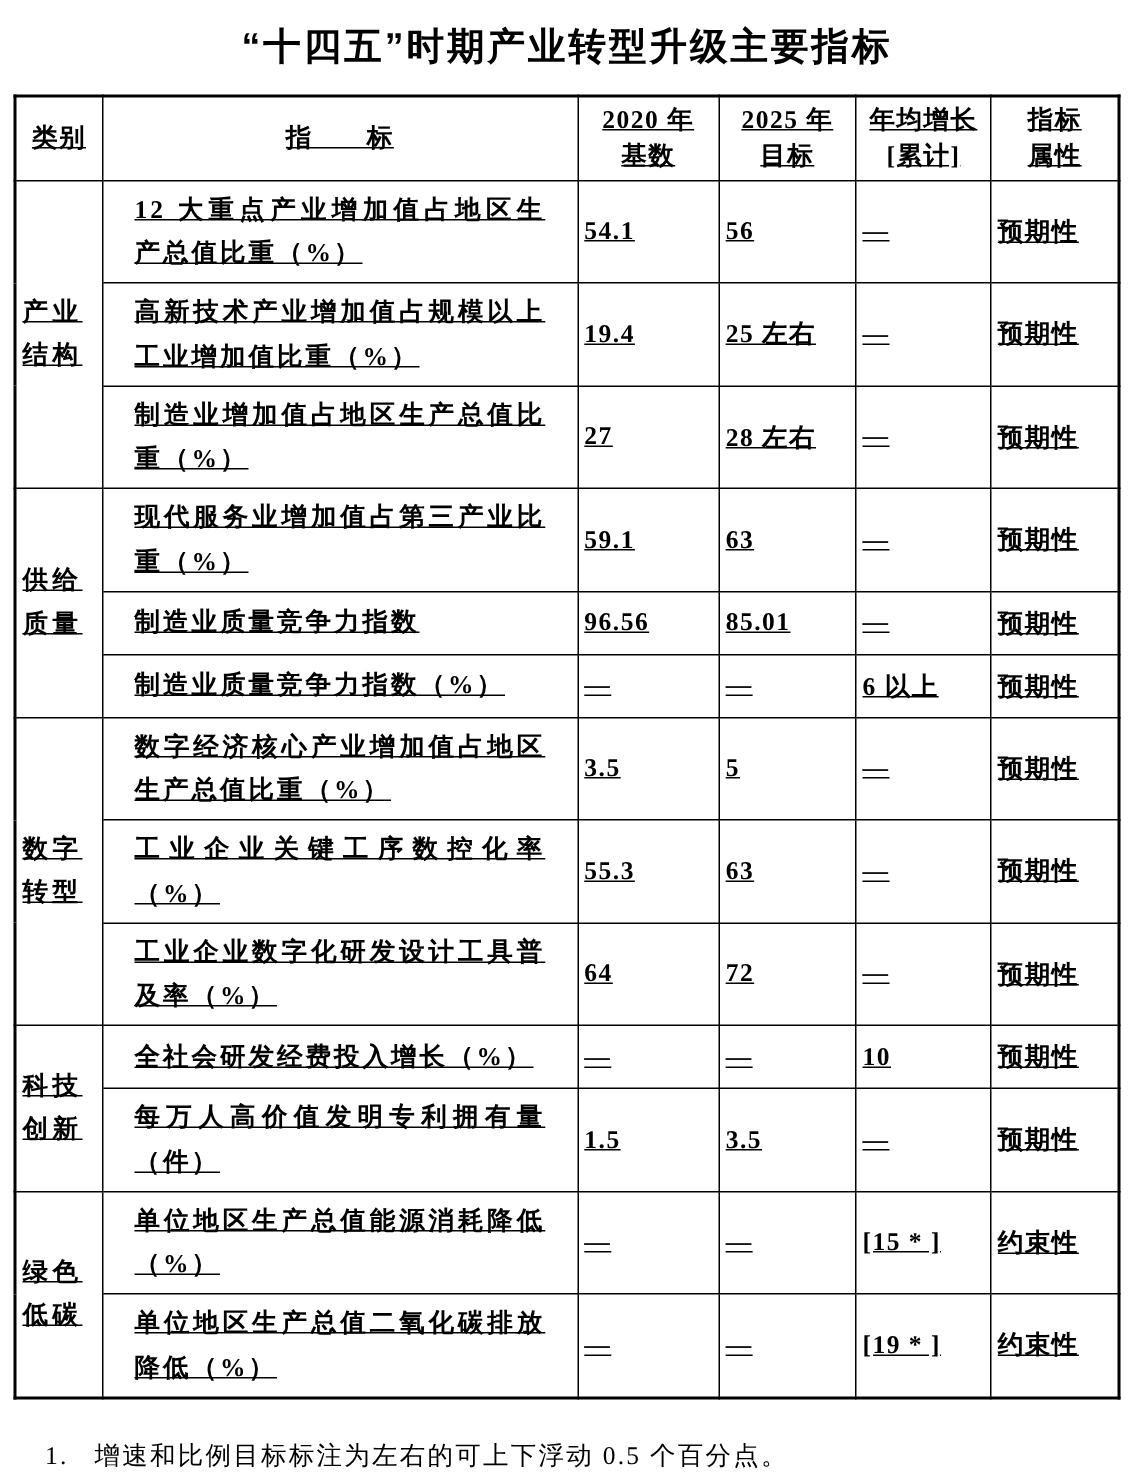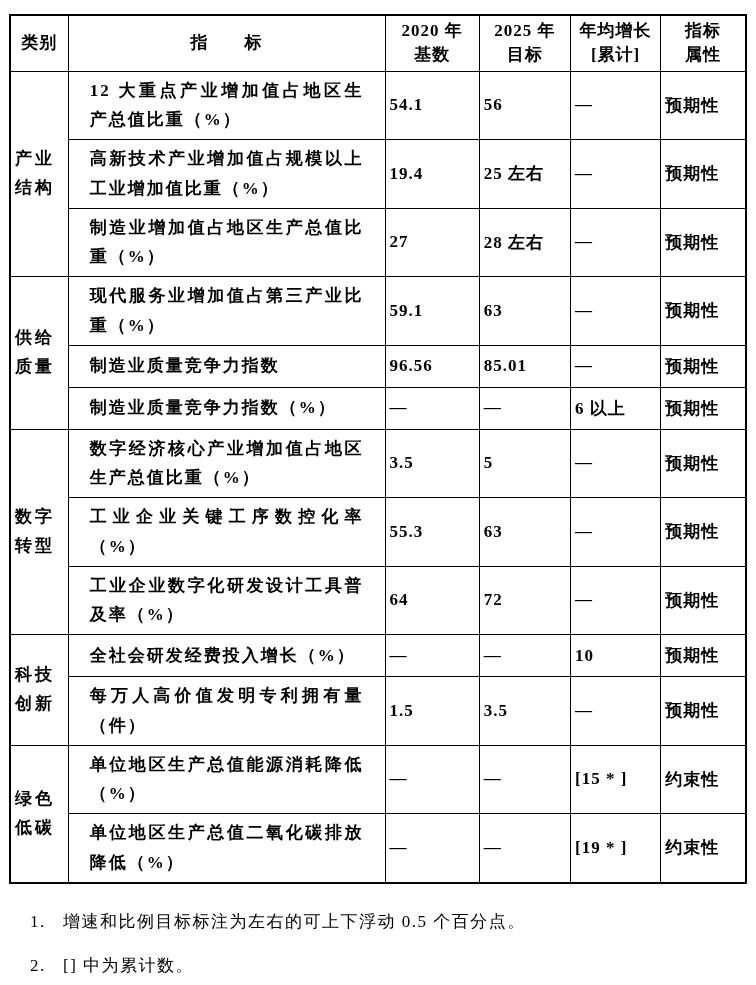--- a/index.html
+++ b/index.html
@@ -27,20 +27,21 @@
     font-size: 25px;
     letter-spacing: 2px;
     margin: 0 0 16px 0;
   }
   table.indicators {
     width: 738px;
     margin: 0 auto;
     border-collapse: collapse;
     table-layout: fixed;
     border: 2px solid #000;
+    text-decoration: underline;
   }
   col.c-cat   { width: 58px;  }
   col.c-ind   { width: 316px; }
   col.c-base  { width: 94px;  }
   col.c-tgt   { width: 91px;  }
   col.c-grow  { width: 90px;  }
   col.c-attr  { width: 85px;  }
   th, td {
     border: 1px solid #000;
     font-size: 17px;
@@ -90,20 +91,21 @@
   .note-text {
     flex: 1;
     text-align: justify;
   }
 </style>
 </head>
 <body>
 
 <div class="page">
 
+  <h1 class="title">“十四五”时期产业转型升级主要指标</h1>
 
   <table class="indicators">
     <colgroup>
       <col class="c-cat">
         <col class="c-ind">
         <col class="c-base">
         <col class="c-tgt">
         <col class="c-grow">
         <col class="c-attr">
     </colgroup>

